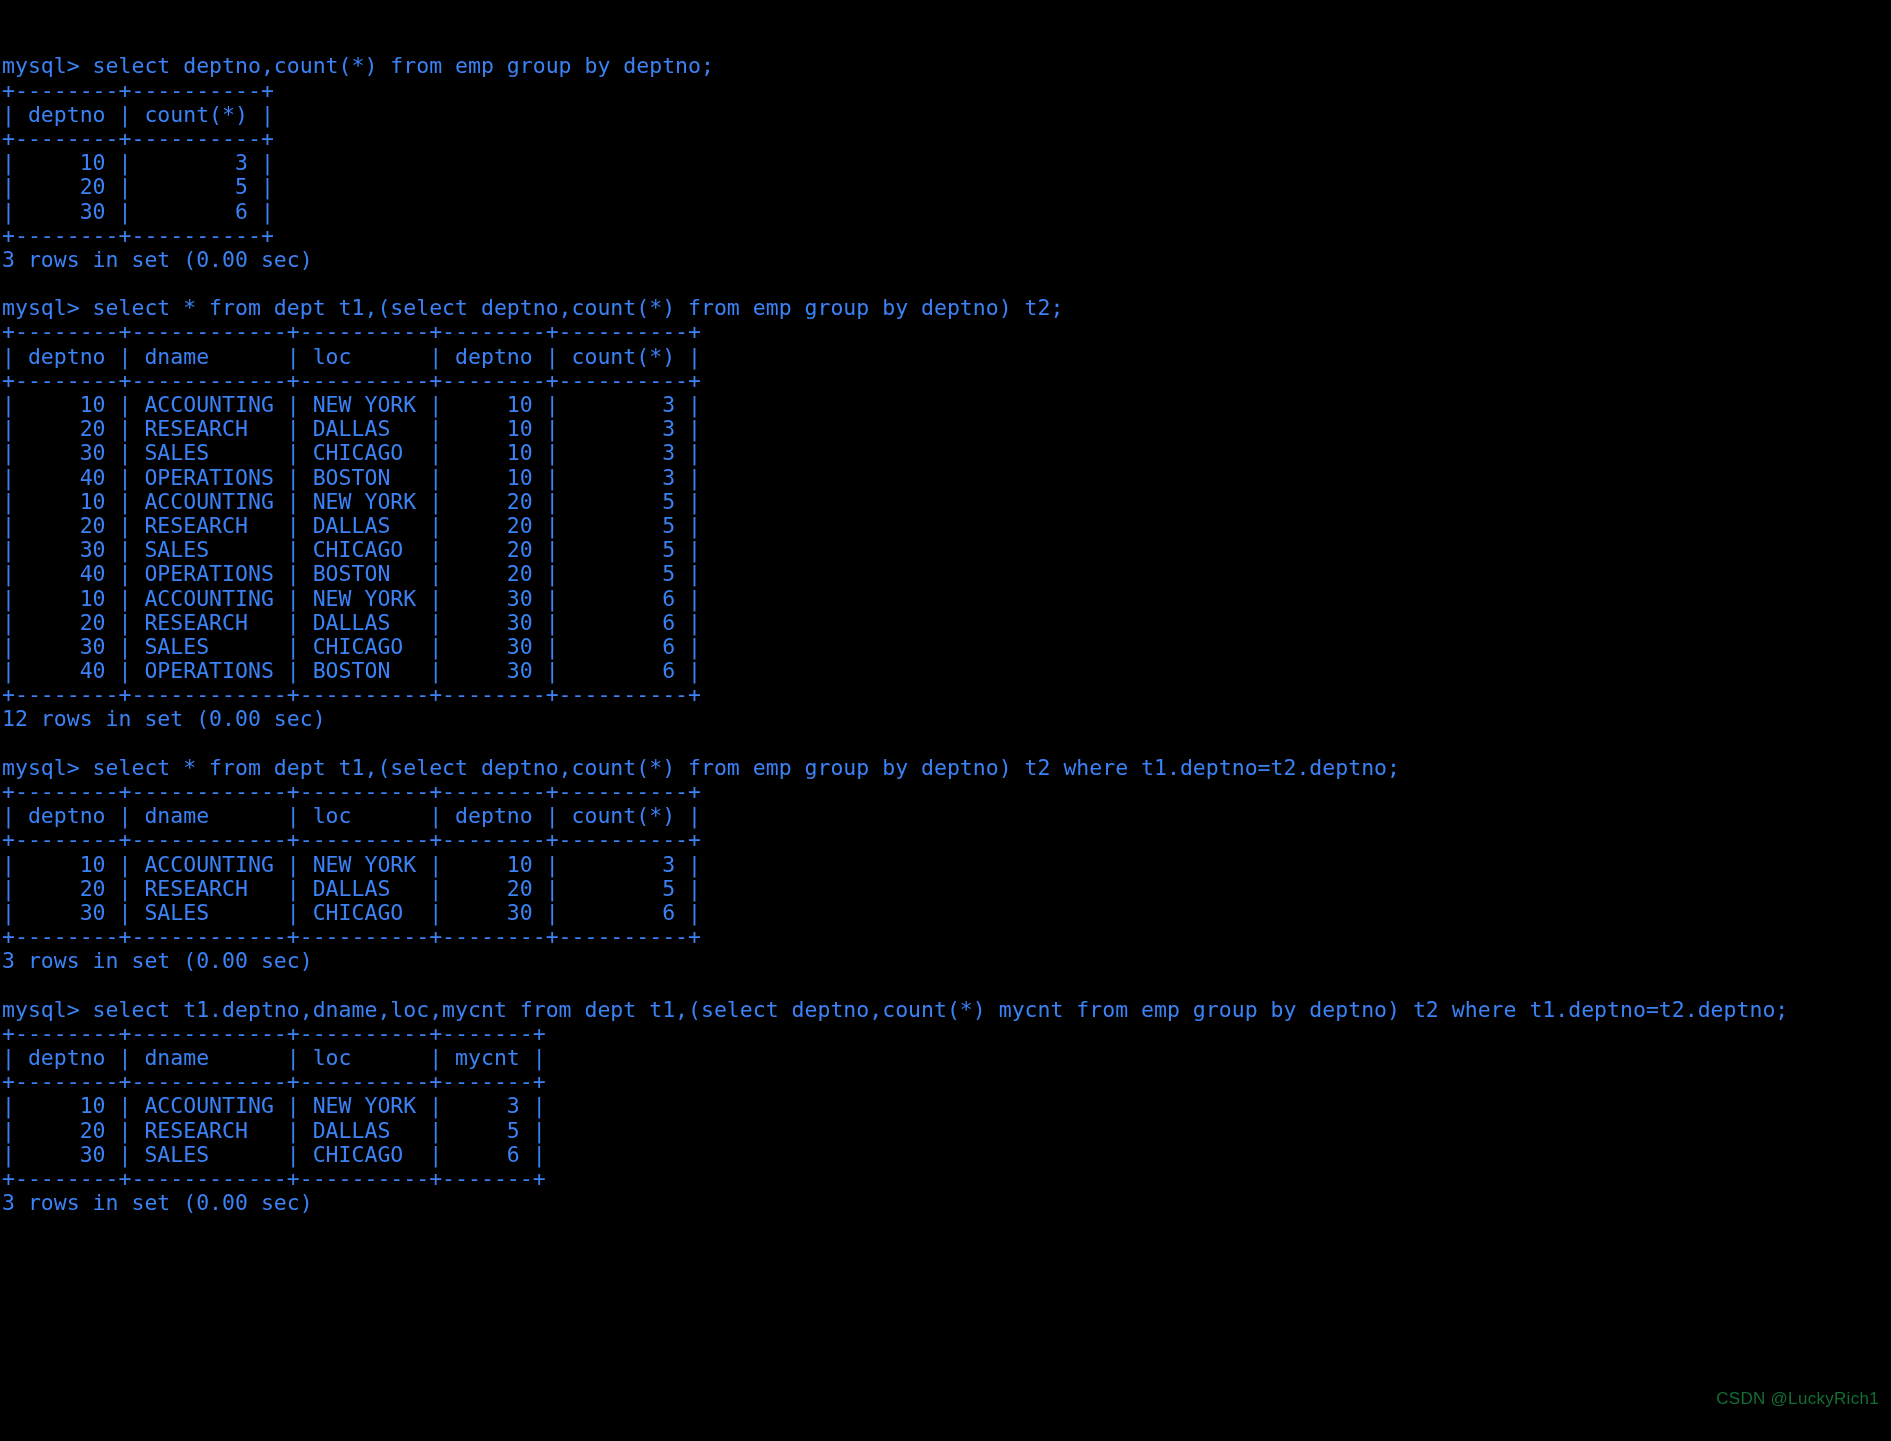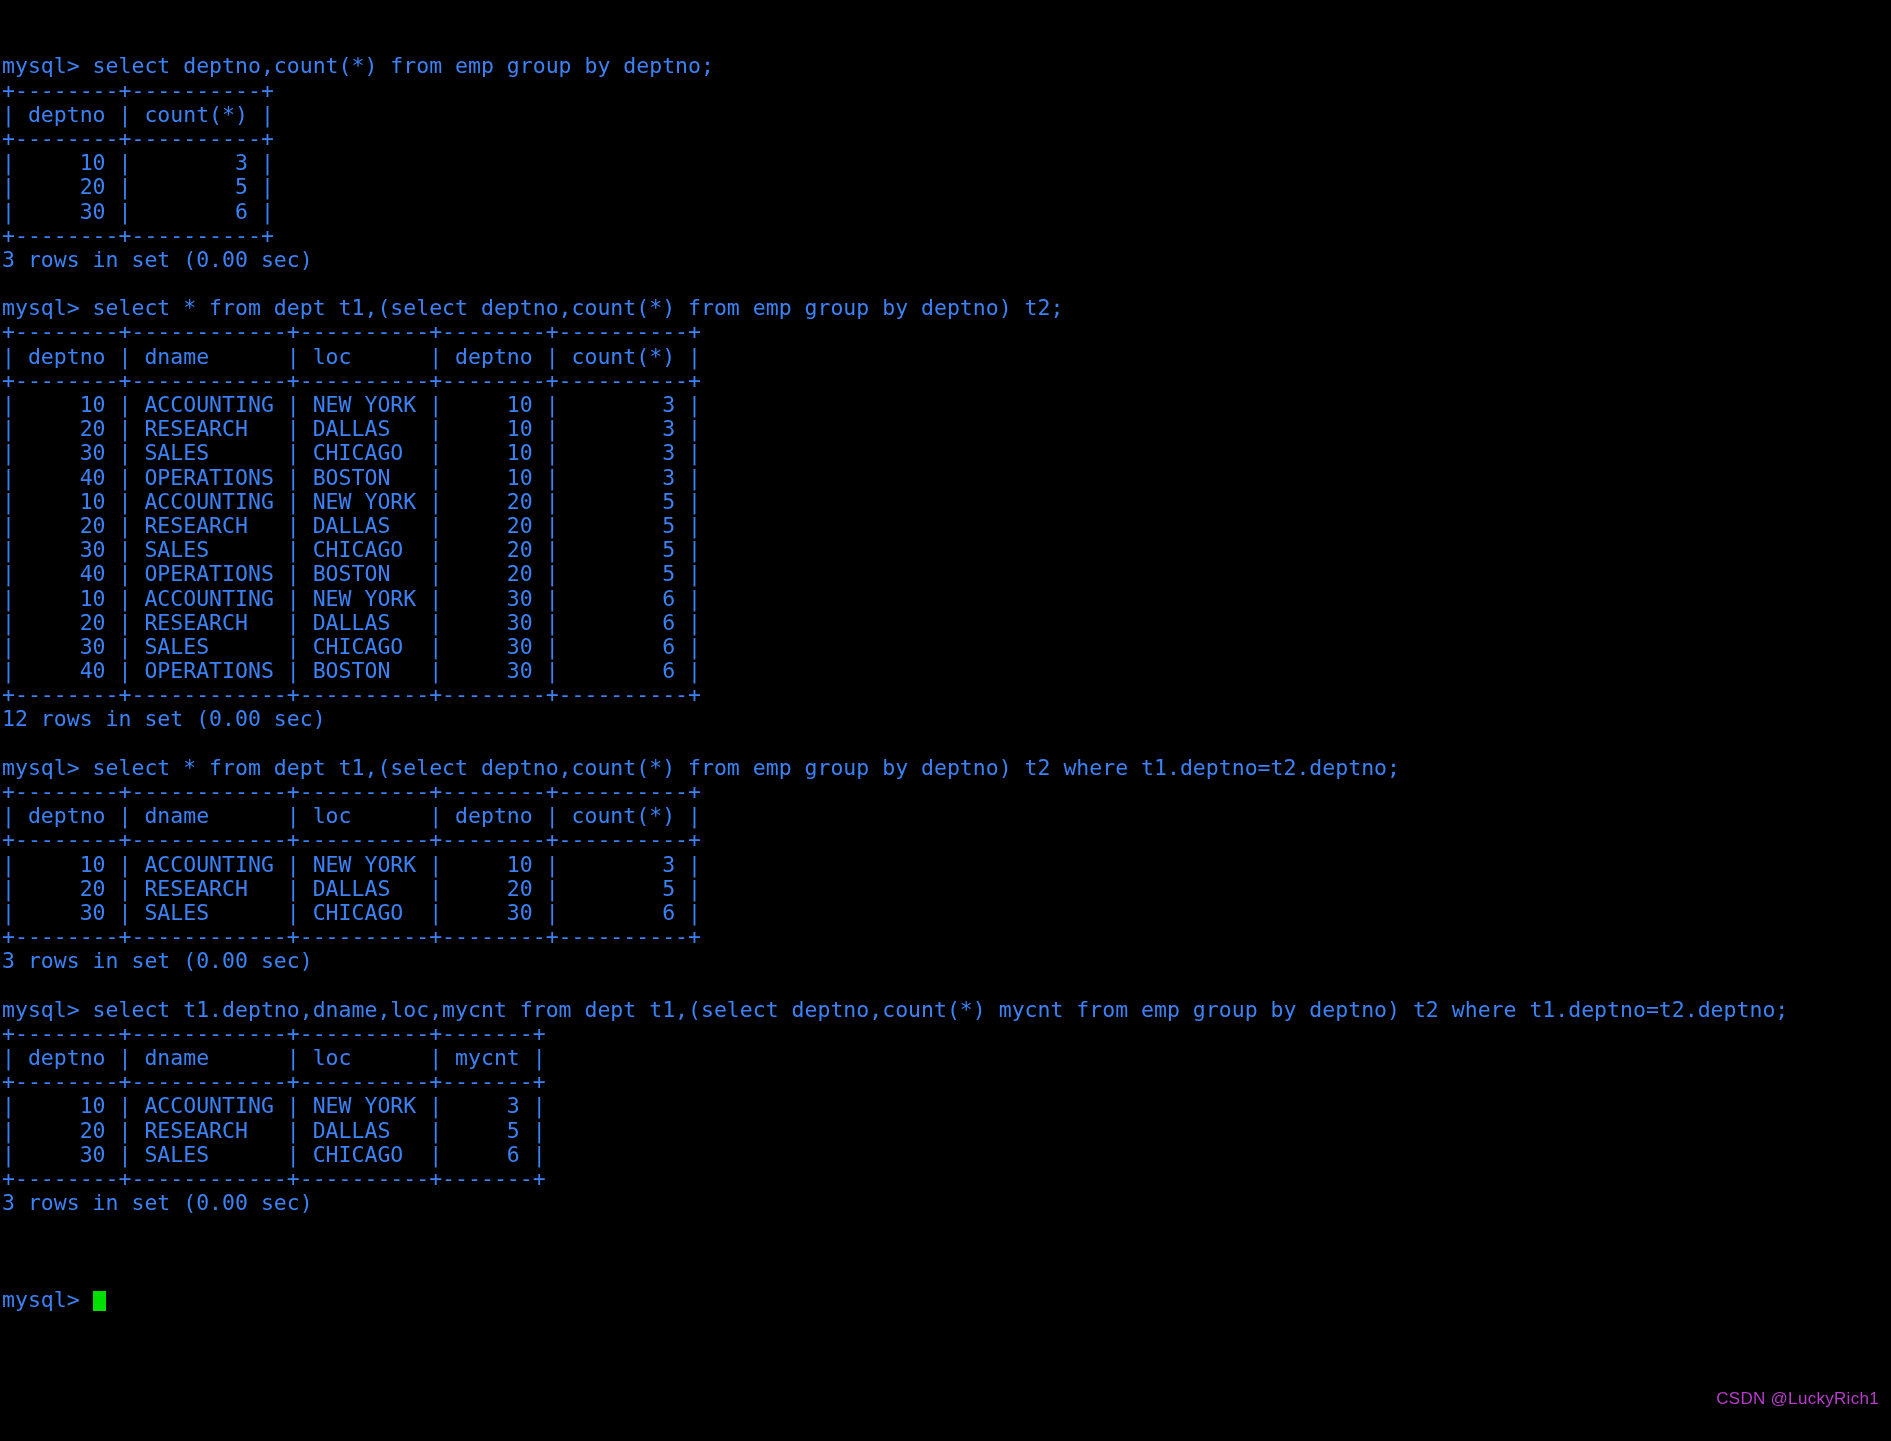--- a/index.html
+++ b/index.html
@@ -50,28 +50,27 @@
     width: 13px;
     height: 20px;
     background: #00e000;
     vertical-align: -4px;
     margin-left: 13px;
   }
   #watermark {
     position: absolute;
     right: 12px;
     bottom: 32px;
-    color: #d946ef;
+    color: #15803d;
     font-family: "Liberation Sans", sans-serif;
     font-size: 17px;
     letter-spacing: 0.3px;
     opacity: 0.85;
   }
 </style>
 </head>
 <body>
 
 <div id="terminal">
   <div id="lines-container"><div class="line">mysql&gt; select deptno,count(*) from emp group by deptno;</div><div class="line">+--------+----------+</div><div class="line">| deptno | count(*) |</div><div class="line">+--------+----------+</div><div class="line">|     10 |        3 |</div><div class="line">|     20 |        5 |</div><div class="line">|     30 |        6 |</div><div class="line">+--------+----------+</div><div class="line">3 rows in set (0.00 sec)</div><div class="line blank"></div><div class="line">mysql&gt; select * from dept t1,(select deptno,count(*) from emp group by deptno) t2;</div><div class="line">+--------+------------+----------+--------+----------+</div><div class="line">| deptno | dname      | loc      | deptno | count(*) |</div><div class="line">+--------+------------+----------+--------+----------+</div><div class="line">|     10 | ACCOUNTING | NEW YORK |     10 |        3 |</div><div class="line">|     20 | RESEARCH   | DALLAS   |     10 |        3 |</div><div class="line">|     30 | SALES      | CHICAGO  |     10 |        3 |</div><div class="line">|     40 | OPERATIONS | BOSTON   |     10 |        3 |</div><div class="line">|     10 | ACCOUNTING | NEW YORK |     20 |        5 |</div><div class="line">|     20 | RESEARCH   | DALLAS   |     20 |        5 |</div><div class="line">|     30 | SALES      | CHICAGO  |     20 |        5 |</div><div class="line">|     40 | OPERATIONS | BOSTON   |     20 |        5 |</div><div class="line">|     10 | ACCOUNTING | NEW YORK |     30 |        6 |</div><div class="line">|     20 | RESEARCH   | DALLAS   |     30 |        6 |</div><div class="line">|     30 | SALES      | CHICAGO  |     30 |        6 |</div><div class="line">|     40 | OPERATIONS | BOSTON   |     30 |        6 |</div><div class="line">+--------+------------+----------+--------+----------+</div><div class="line">12 rows in set (0.00 sec)</div><div class="line blank"></div><div class="line">mysql&gt; select * from dept t1,(select deptno,count(*) from emp group by deptno) t2 where t1.deptno=t2.deptno;</div><div class="line">+--------+------------+----------+--------+----------+</div><div class="line">| deptno | dname      | loc      | deptno | count(*) |</div><div class="line">+--------+------------+----------+--------+----------+</div><div class="line">|     10 | ACCOUNTING | NEW YORK |     10 |        3 |</div><div class="line">|     20 | RESEARCH   | DALLAS   |     20 |        5 |</div><div class="line">|     30 | SALES      | CHICAGO  |     30 |        6 |</div><div class="line">+--------+------------+----------+--------+----------+</div><div class="line">3 rows in set (0.00 sec)</div><div class="line blank"></div><div class="line">mysql&gt; select t1.deptno,dname,loc,mycnt from dept t1,(select deptno,count(*) mycnt from emp group by deptno) t2 where t1.deptno=t2.deptno;</div><div class="line">+--------+------------+----------+-------+</div><div class="line">| deptno | dname      | loc      | mycnt |</div><div class="line">+--------+------------+----------+-------+</div><div class="line">|     10 | ACCOUNTING | NEW YORK |     3 |</div><div class="line">|     20 | RESEARCH   | DALLAS   |     5 |</div><div class="line">|     30 | SALES      | CHICAGO  |     6 |</div><div class="line">+--------+------------+----------+-------+</div><div class="line">3 rows in set (0.00 sec)</div><div class="line blank"></div></div>
-  <div class="prompt-line"><span>mysql&gt;</span><span class="cursor"></span></div>
 </div>
 
 <div id="watermark">CSDN @LuckyRich1</div>
 
 </body></html>

